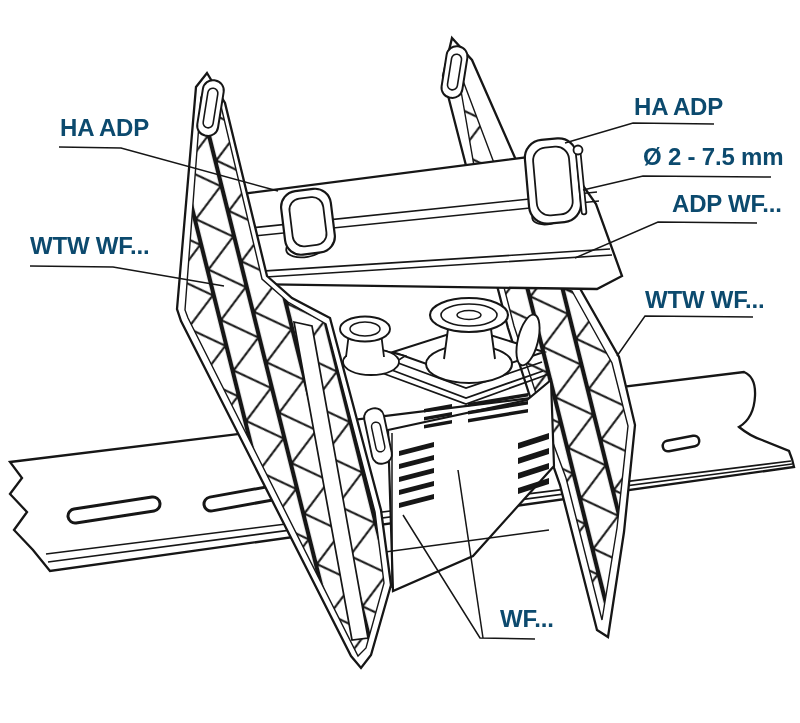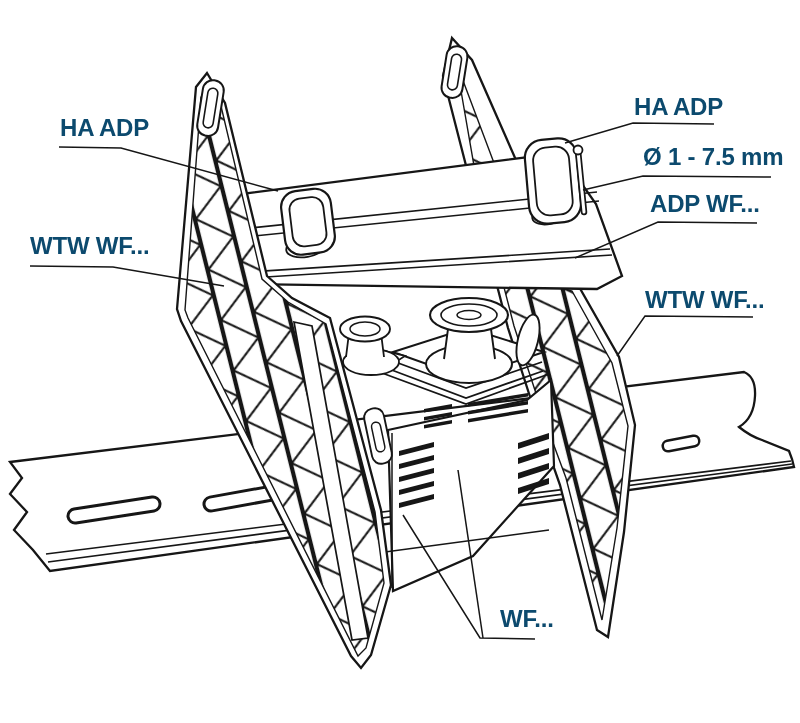--- a/index.html
+++ b/index.html
@@ -156,17 +156,17 @@
     <polyline points="757,223 658,222 575,258"></polyline>
     <polyline points="753,317 645,316 617,356"></polyline>
     <polyline points="535,639 480,638 403,515"></polyline>
     <polyline points="483,638 458,470"></polyline>
   </g>
 </svg>
 
   <div class="label" style="left:60px;top:116px">HA ADP</div>
   <div class="label" style="left:30px;top:234px">WTW WF...</div>
   <div class="label" style="left:634px;top:95px">HA ADP</div>
-  <div class="label" style="left:643px;top:145px">Ø 1 - 7.5 mm</div>
-  <div class="label" style="left:650px;top:192px">ADP WF...</div>
+  <div class="label" style="left:643px;top:145px">Ø 2 - 7.5 mm</div>
+  <div class="label" style="left:672px;top:192px">ADP WF...</div>
   <div class="label" style="left:645px;top:288px">WTW WF...</div>
   <div class="label" style="left:500px;top:607px">WF...</div>
 </div>
 
 </body></html>

